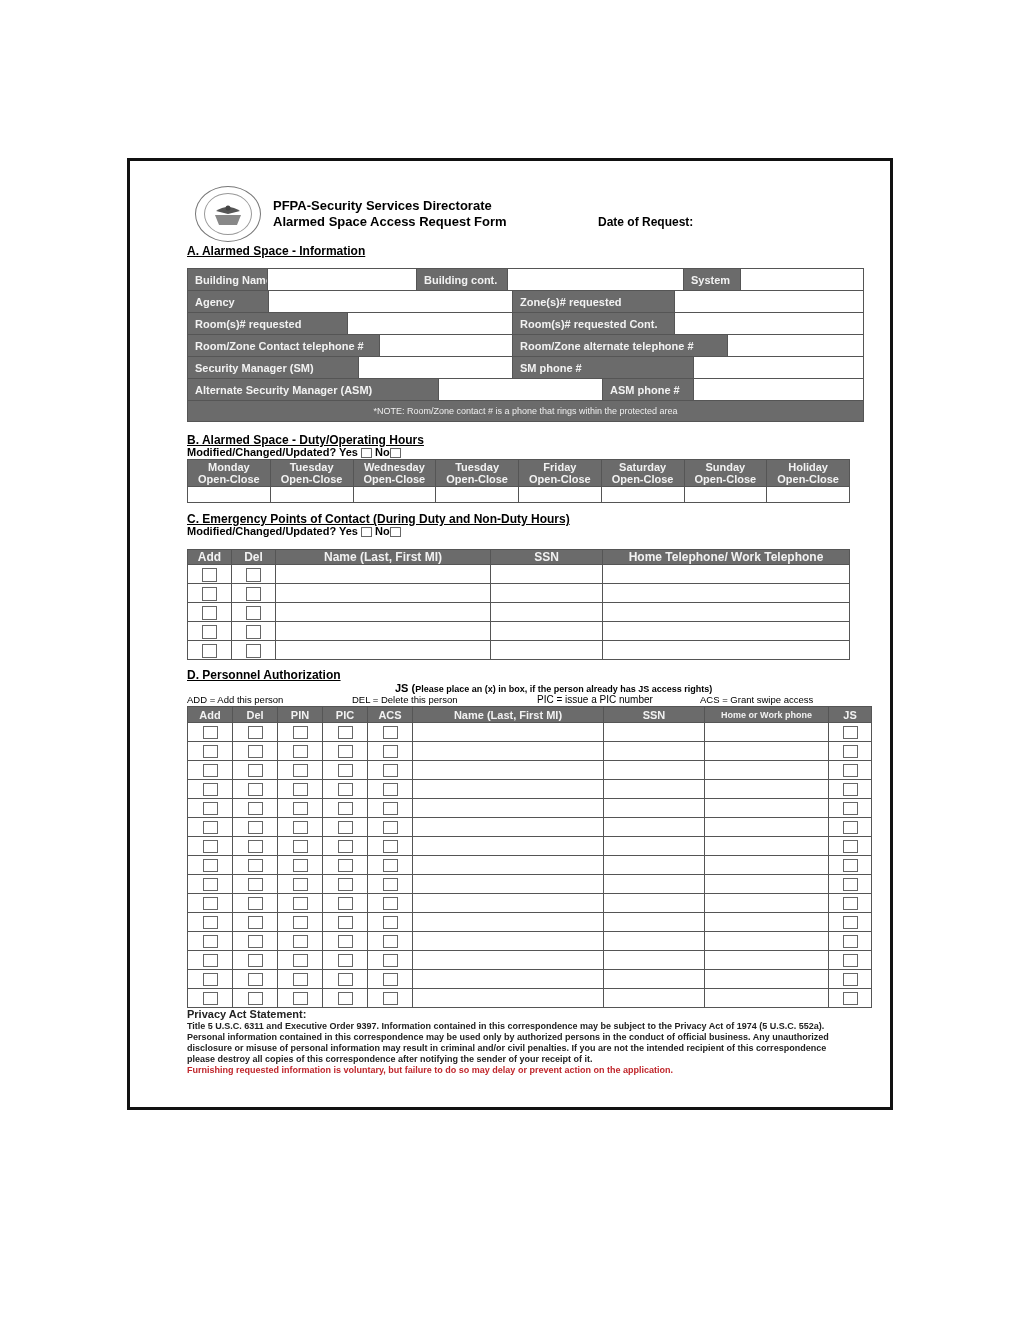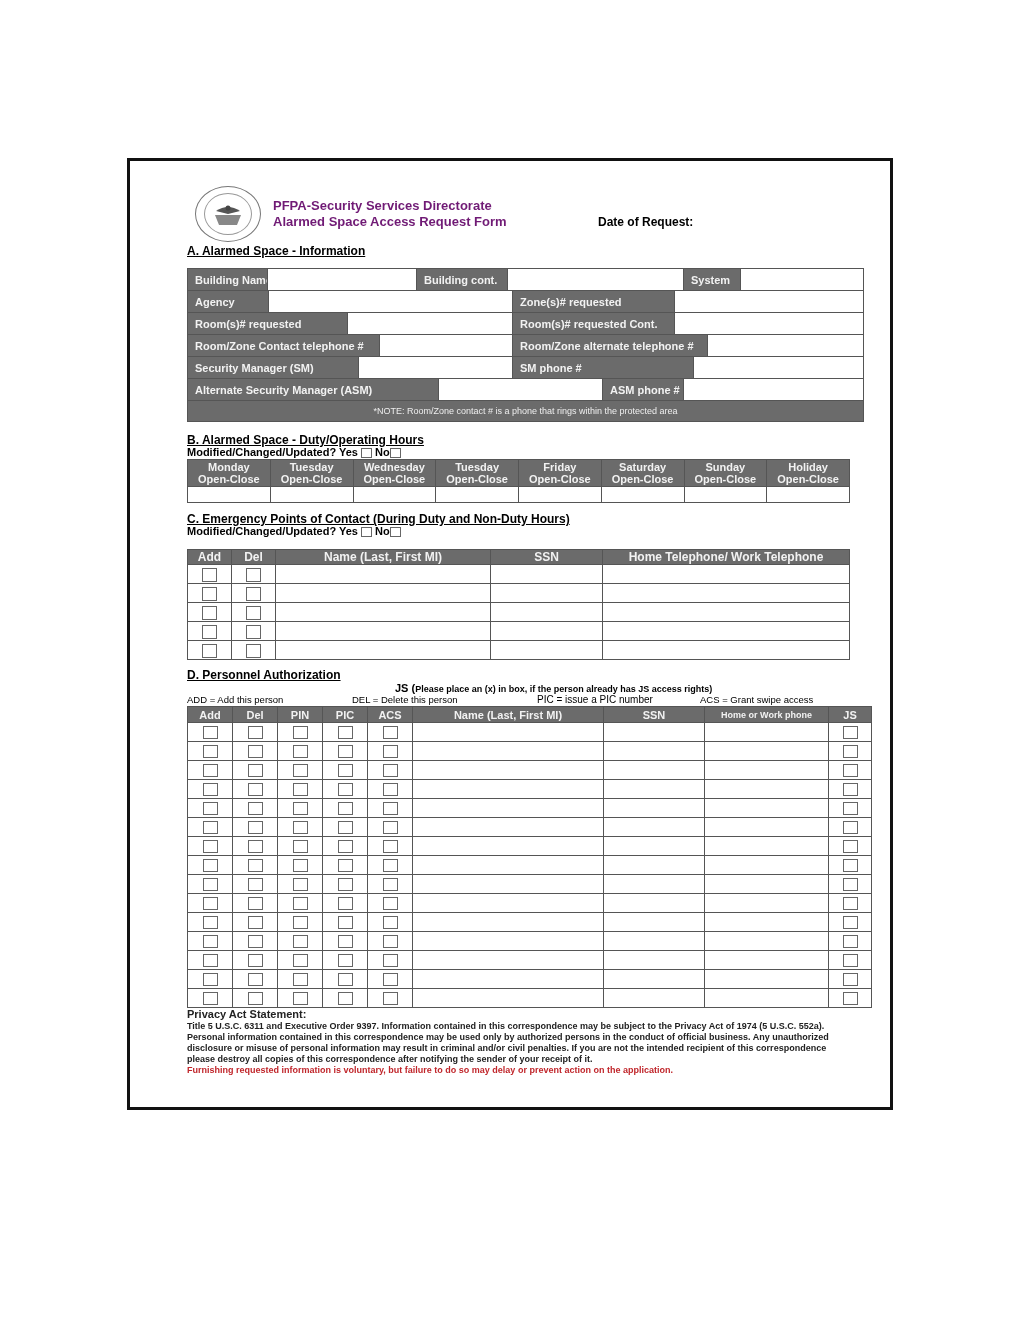--- a/index.html
+++ b/index.html
@@ -1,21 +1,21 @@
 <!DOCTYPE html>
 <html><head>
 <meta charset="utf-8">
 <style>
   html,body{margin:0;padding:0;background:#fff;}
   body{width:1024px;height:1325px;position:relative;font-family:"Liberation Sans",sans-serif;color:#000;}
   .frame{position:absolute;left:127px;top:158px;width:766px;height:952px;border:3px solid #111;box-sizing:border-box;}
   .abs{position:absolute;}
   .logo{position:absolute;left:195px;top:186px;width:66px;height:56px;border-radius:50%;border:1.5px solid #777;box-sizing:border-box;display:flex;align-items:center;justify-content:center;}
   .logo .inner{width:46px;height:40px;border-radius:50%;border:1px solid #999;display:flex;align-items:center;justify-content:center;}
-  .title{font-size:13px;font-weight:bold;color:#701a75;line-height:16px;}
+  .title{font-size:13px;font-weight:bold;color:#000000;line-height:16px;}
   .sec{font-size:12px;font-weight:bold;text-decoration:underline;}
   .sub{font-size:11px;font-weight:bold;}
   .cb{display:inline-block;width:11px;height:10px;border:1px solid #666;vertical-align:middle;box-sizing:border-box;background:#fff;}
   
   .gA{position:absolute;left:187px;top:268px;width:677px;}
   .rowA{display:flex;height:22px;border:1px solid #555;border-bottom:none;box-sizing:border-box;}
   .rowA:last-child{border-bottom:1px solid #555;}
   .lab{background:#6b6b6b;color:#f2f2f2;font-size:11px;font-weight:bold;padding-left:7px;display:flex;align-items:center;box-sizing:border-box;white-space:nowrap;}
   .fld{background:#fff;box-sizing:border-box;border-left:1px solid #555;border-right:1px solid #555;}
   .note{background:#6b6b6b;color:#eee;font-size:9px;width:100%;display:flex;align-items:center;justify-content:center;}
@@ -70,33 +70,33 @@
   </div>
   <div class="rowA">
     <div class="lab" style="width:159px">Room(s)# requested</div>
     <div class="fld" style="width:166px"></div>
     <div class="lab" style="width:161px">Room(s)# requested Cont.</div>
     <div class="fld" style="flex:1;border-right:none"></div>
   </div>
   <div class="rowA">
     <div class="lab" style="width:191px">Room/Zone Contact telephone #</div>
     <div class="fld" style="width:134px"></div>
-    <div class="lab" style="width:194px">Room/Zone alternate telephone #</div>
+    <div class="lab" style="width:214px">Room/Zone alternate telephone #</div>
     <div class="fld" style="flex:1;border-right:none"></div>
   </div>
   <div class="rowA">
     <div class="lab" style="width:170px">Security Manager (SM)</div>
     <div class="fld" style="width:155px"></div>
     <div class="lab" style="width:180px">SM phone #</div>
     <div class="fld" style="flex:1;border-right:none"></div>
   </div>
   <div class="rowA">
     <div class="lab" style="width:250px">Alternate Security Manager (ASM)</div>
     <div class="fld" style="width:165px"></div>
-    <div class="lab" style="width:80px">ASM phone #</div>
+    <div class="lab" style="width:90px">ASM phone #</div>
     <div class="fld" style="flex:1;border-right:none"></div>
   </div>
   <div class="rowA">
     <div class="note">*NOTE: Room/Zone contact # is a phone that rings within the protected area</div>
   </div>
 </div>
 
 <div class="abs sec" style="left:187px;top:433px;">B. Alarmed Space - Duty/Operating Hours</div>
 <div class="abs sub" style="left:187px;top:446px;">
   <span>Modified/Changed/Updated? Yes</span>

